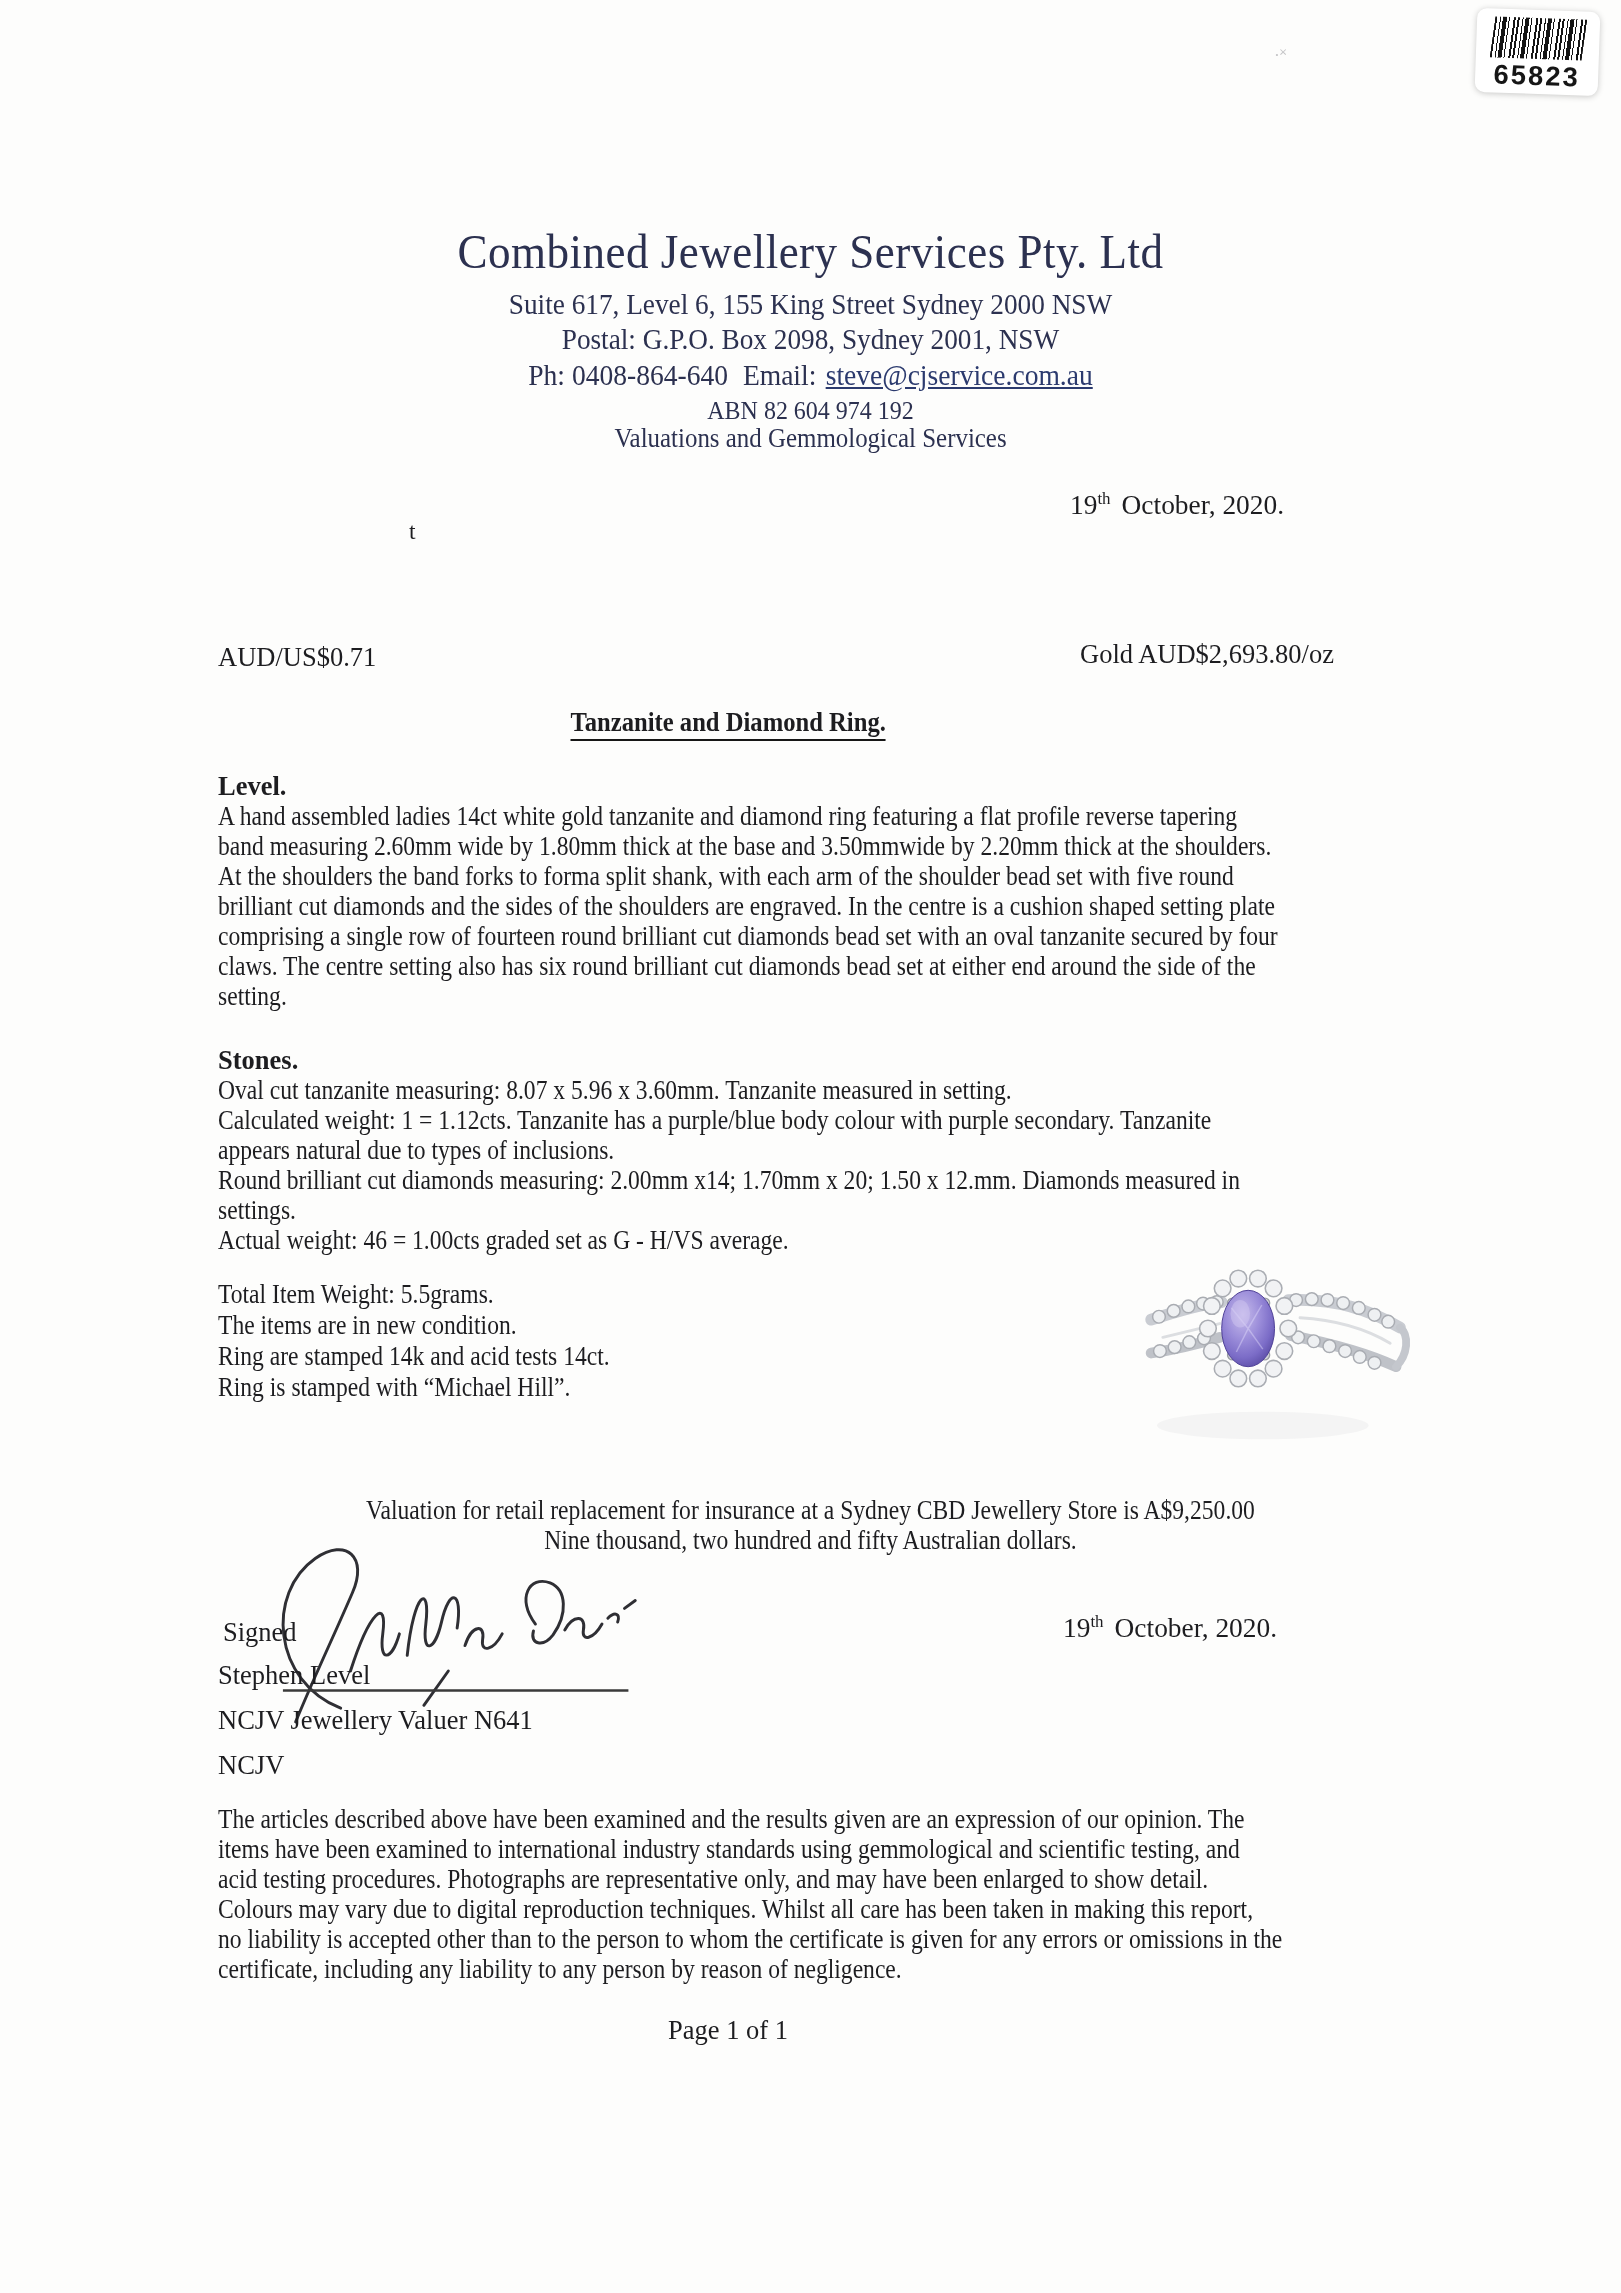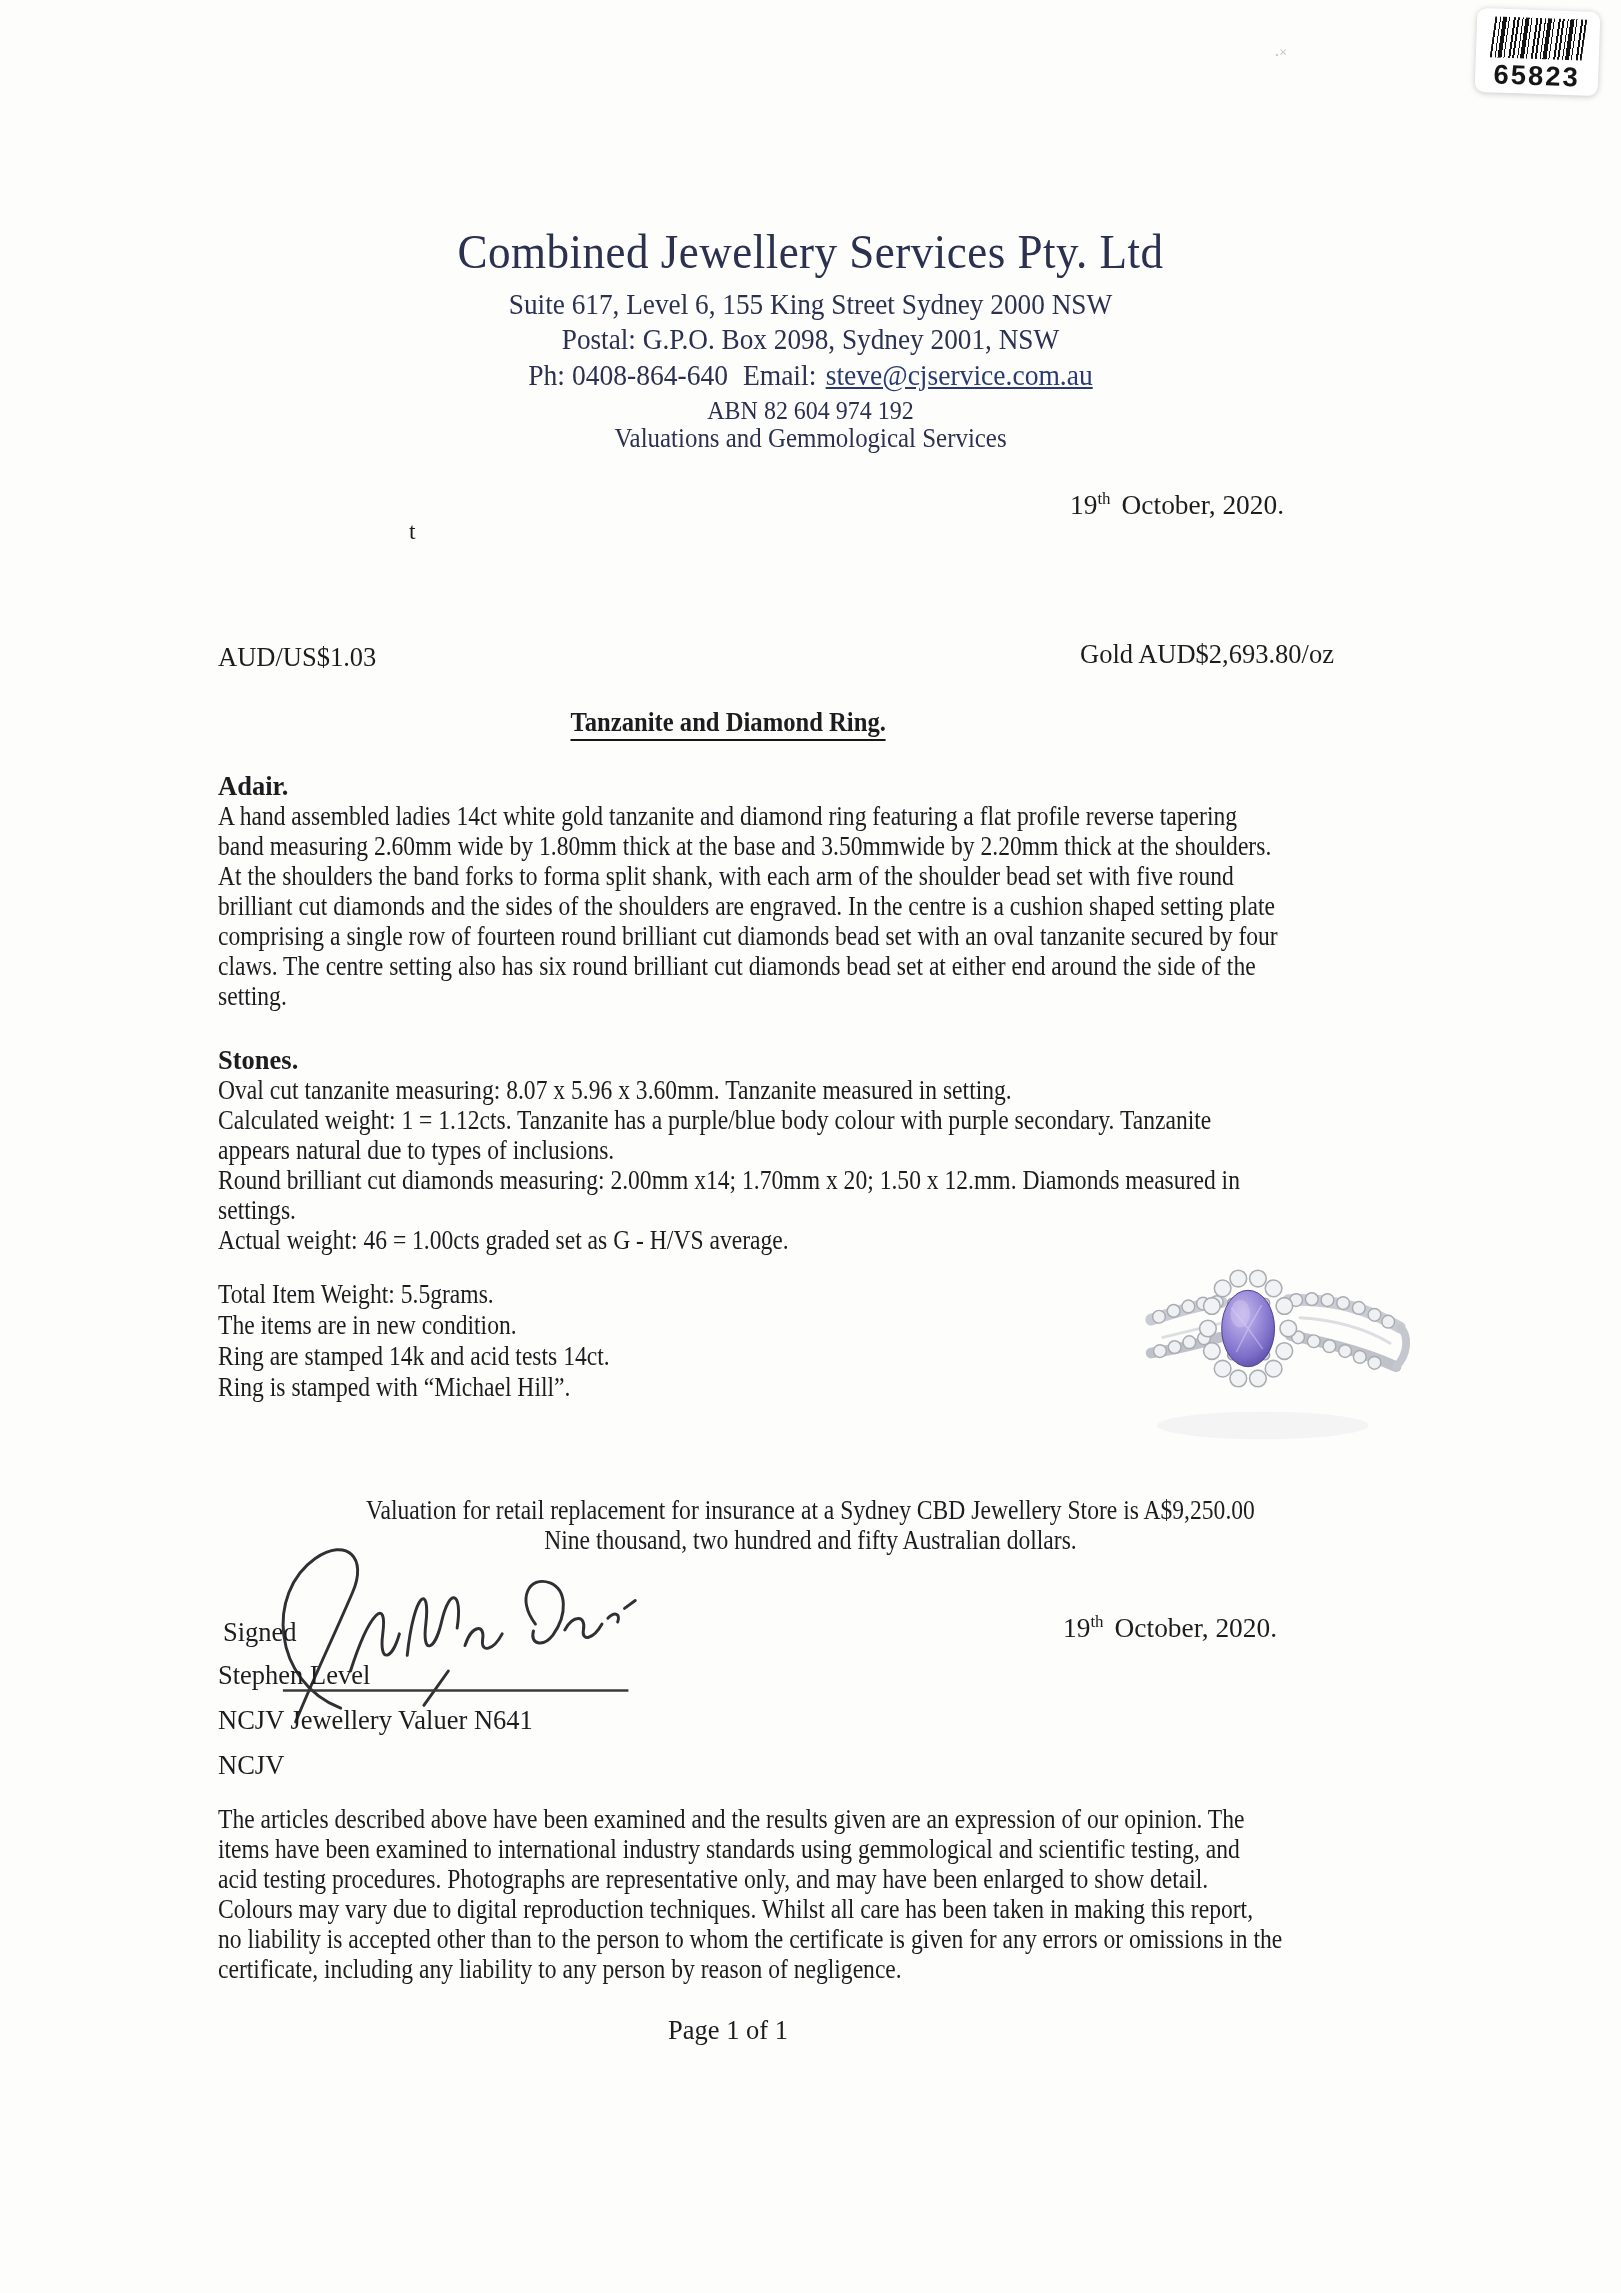--- a/index.html
+++ b/index.html
@@ -93,27 +93,27 @@
   <div class="hline addr1">Suite 617, Level 6, 155 King Street Sydney 2000 NSW</div>
   <div class="hline addr2">Postal: G.P.O. Box 2098, Sydney 2001, NSW</div>
   <div class="hline phline"><span>Ph: 0408-864-640</span><span class="email-label">Email:</span><a class="email" href="#">steve@cjservice.com.au</a></div>
   <div class="hline abn">ABN 82 604 974 192</div>
   <div class="hline tagline">Valuations and Gemmological Services</div>
 
   <div class="abs dateline" style="left:1070px;top:490px;"><span>19</span><sup>th</sup><span class="date-rest">October, 2020.</span></div>
 
   <div class="abs" style="left:409px;top:518px;font-size:23.5px;">t</div>
 
-  <div class="abs rate" style="left:218px;top:642px;">AUD/US$1.03</div>
+  <div class="abs rate" style="left:218px;top:642px;">AUD/US$0.71</div>
   <div class="abs rate" style="left:1080px;top:639px;">Gold AUD$2,693.80/oz</div>
 
   <div class="abs center title-wrap"><span class="doc-title">Tanzanite and Diamond Ring.</span></div>
 
   <div class="abs" style="left:218px;top:771px;">
-    <div class="sec-heading">Adair.</div>
+    <div class="sec-heading">Level.</div>
     <div class="bodytxt">A hand assembled ladies 14ct white gold tanzanite and diamond ring featuring a flat profile reverse tapering
 band measuring 2.60mm wide by 1.80mm thick at the base and 3.50mmwide by 2.20mm thick at the shoulders.
 At the shoulders the band forks to forma split shank, with each arm of the shoulder bead set with five round
 brilliant cut diamonds and the sides of the shoulders are engraved. In the centre is a cushion shaped setting plate
 comprising a single row of fourteen round brilliant cut diamonds bead set with an oval tanzanite secured by four
 claws. The centre setting also has six round brilliant cut diamonds bead set at either end around the side of the
 setting.</div>
   </div>
 
   <div class="abs" style="left:218px;top:1045px;">

